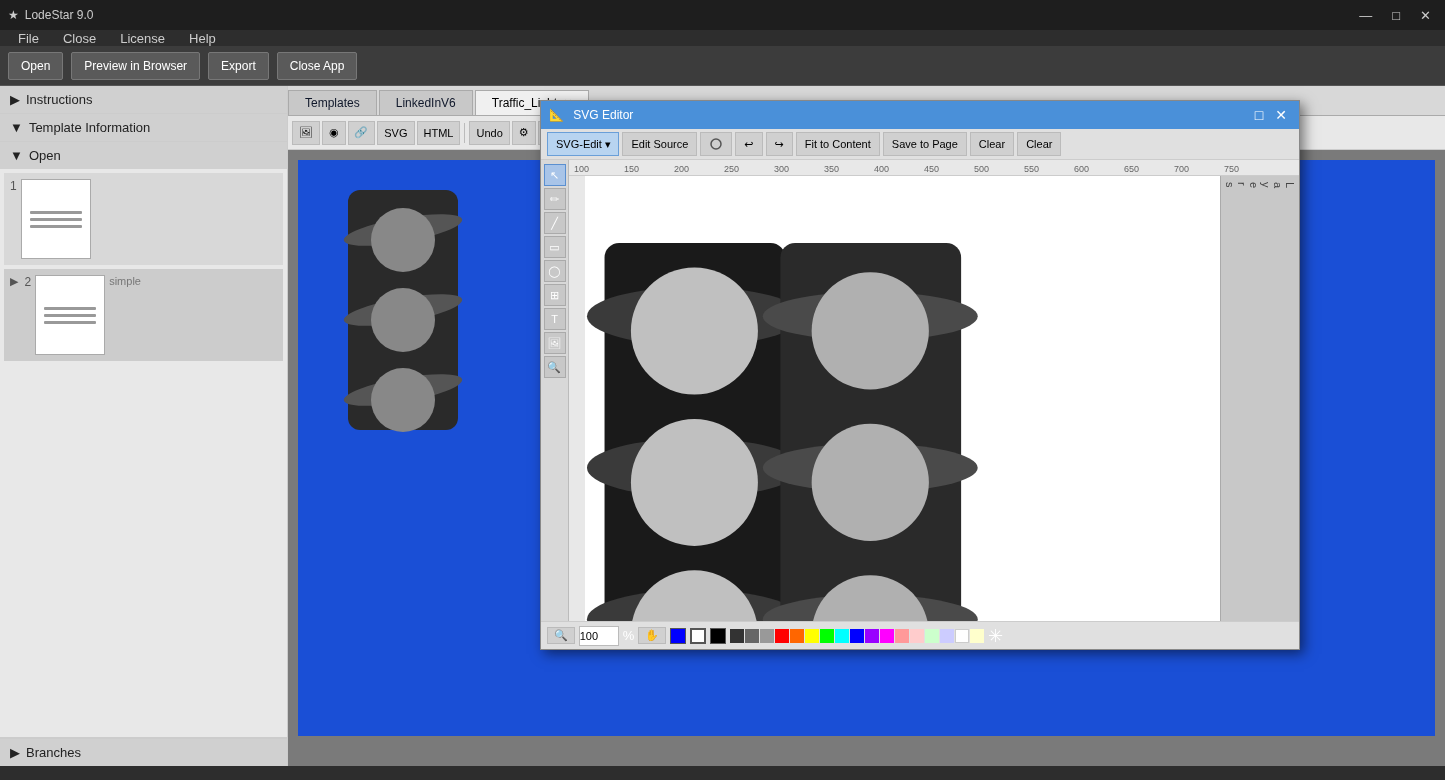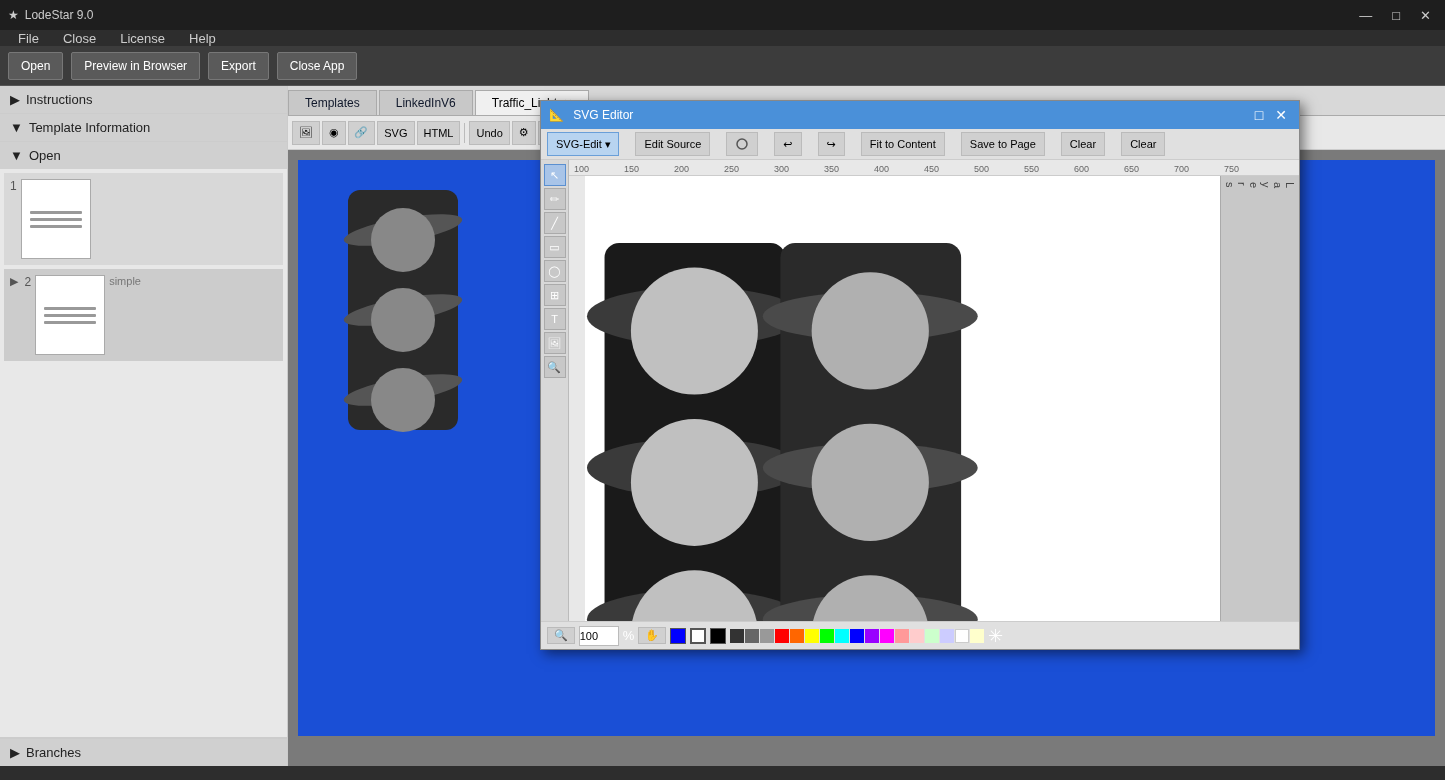--- a/index.html
+++ b/index.html
@@ -53,21 +53,21 @@
 
     
     #canvas-area { flex: 1; background: #7a7a7a; position: relative; overflow: hidden; }
     .page-canvas { position: absolute; top: 10px; left: 10px; right: 10px; bottom: 30px; background: #1a4fd6; }
 
     
     #svg-modal { position: fixed; top: 100px; left: 540px; width: 760px; height: 550px; background: #f0f0f0; border: 1px solid #888; box-shadow: 4px 4px 12px rgba(0,0,0,0.5); z-index: 100; display: flex; flex-direction: column; }
     #svg-modal-titlebar { background: #4a90d9; color: #fff; height: 28px; display: flex; align-items: center; justify-content: space-between; padding: 0 8px; font-size: 12px; }
     #svg-modal-controls { display: flex; gap: 4px; }
     #svg-modal-controls span { cursor: pointer; font-size: 14px; padding: 0 4px; }
-    #svg-toolbar { background: #e0e0e0; display: flex; align-items: center; padding: 3px 6px; gap: 16px; border-bottom: 1px solid #ccc; }
+    #svg-toolbar { background: #e0e0e0; display: flex; align-items: center; padding: 3px 6px; gap: 3px; border-bottom: 1px solid #ccc; }
     .svg-btn { background: #d0d0d0; border: 1px solid #bbb; padding: 2px 8px; font-size: 11px; cursor: pointer; height: 24px; display: flex; align-items: center; gap: 2px; }
     .svg-btn.active { background: #b8d4f0; border-color: #6a9fd8; }
     #svg-content { display: flex; flex: 1; overflow: hidden; }
     #svg-left-tools { width: 28px; background: #d8d8d8; display: flex; flex-direction: column; align-items: center; padding: 4px 0; gap: 2px; border-right: 1px solid #bbb; }
     .svg-tool { width: 22px; height: 22px; background: #c8c8c8; border: 1px solid #aaa; display: flex; align-items: center; justify-content: center; cursor: pointer; font-size: 11px; }
     .svg-tool.active { background: #a8c4e8; border-color: #5a8fd0; }
     #svg-canvas-wrap { flex: 1; position: relative; overflow: hidden; background: #fff; }
     #svg-ruler-h { height: 16px; background: #e8e8e8; border-bottom: 1px solid #ccc; position: relative; overflow: hidden; }
     #svg-main-area { display: flex; flex: 1; overflow: hidden; }
     #svg-ruler-v { width: 16px; background: #e8e8e8; border-right: 1px solid #ccc; position: relative; }

